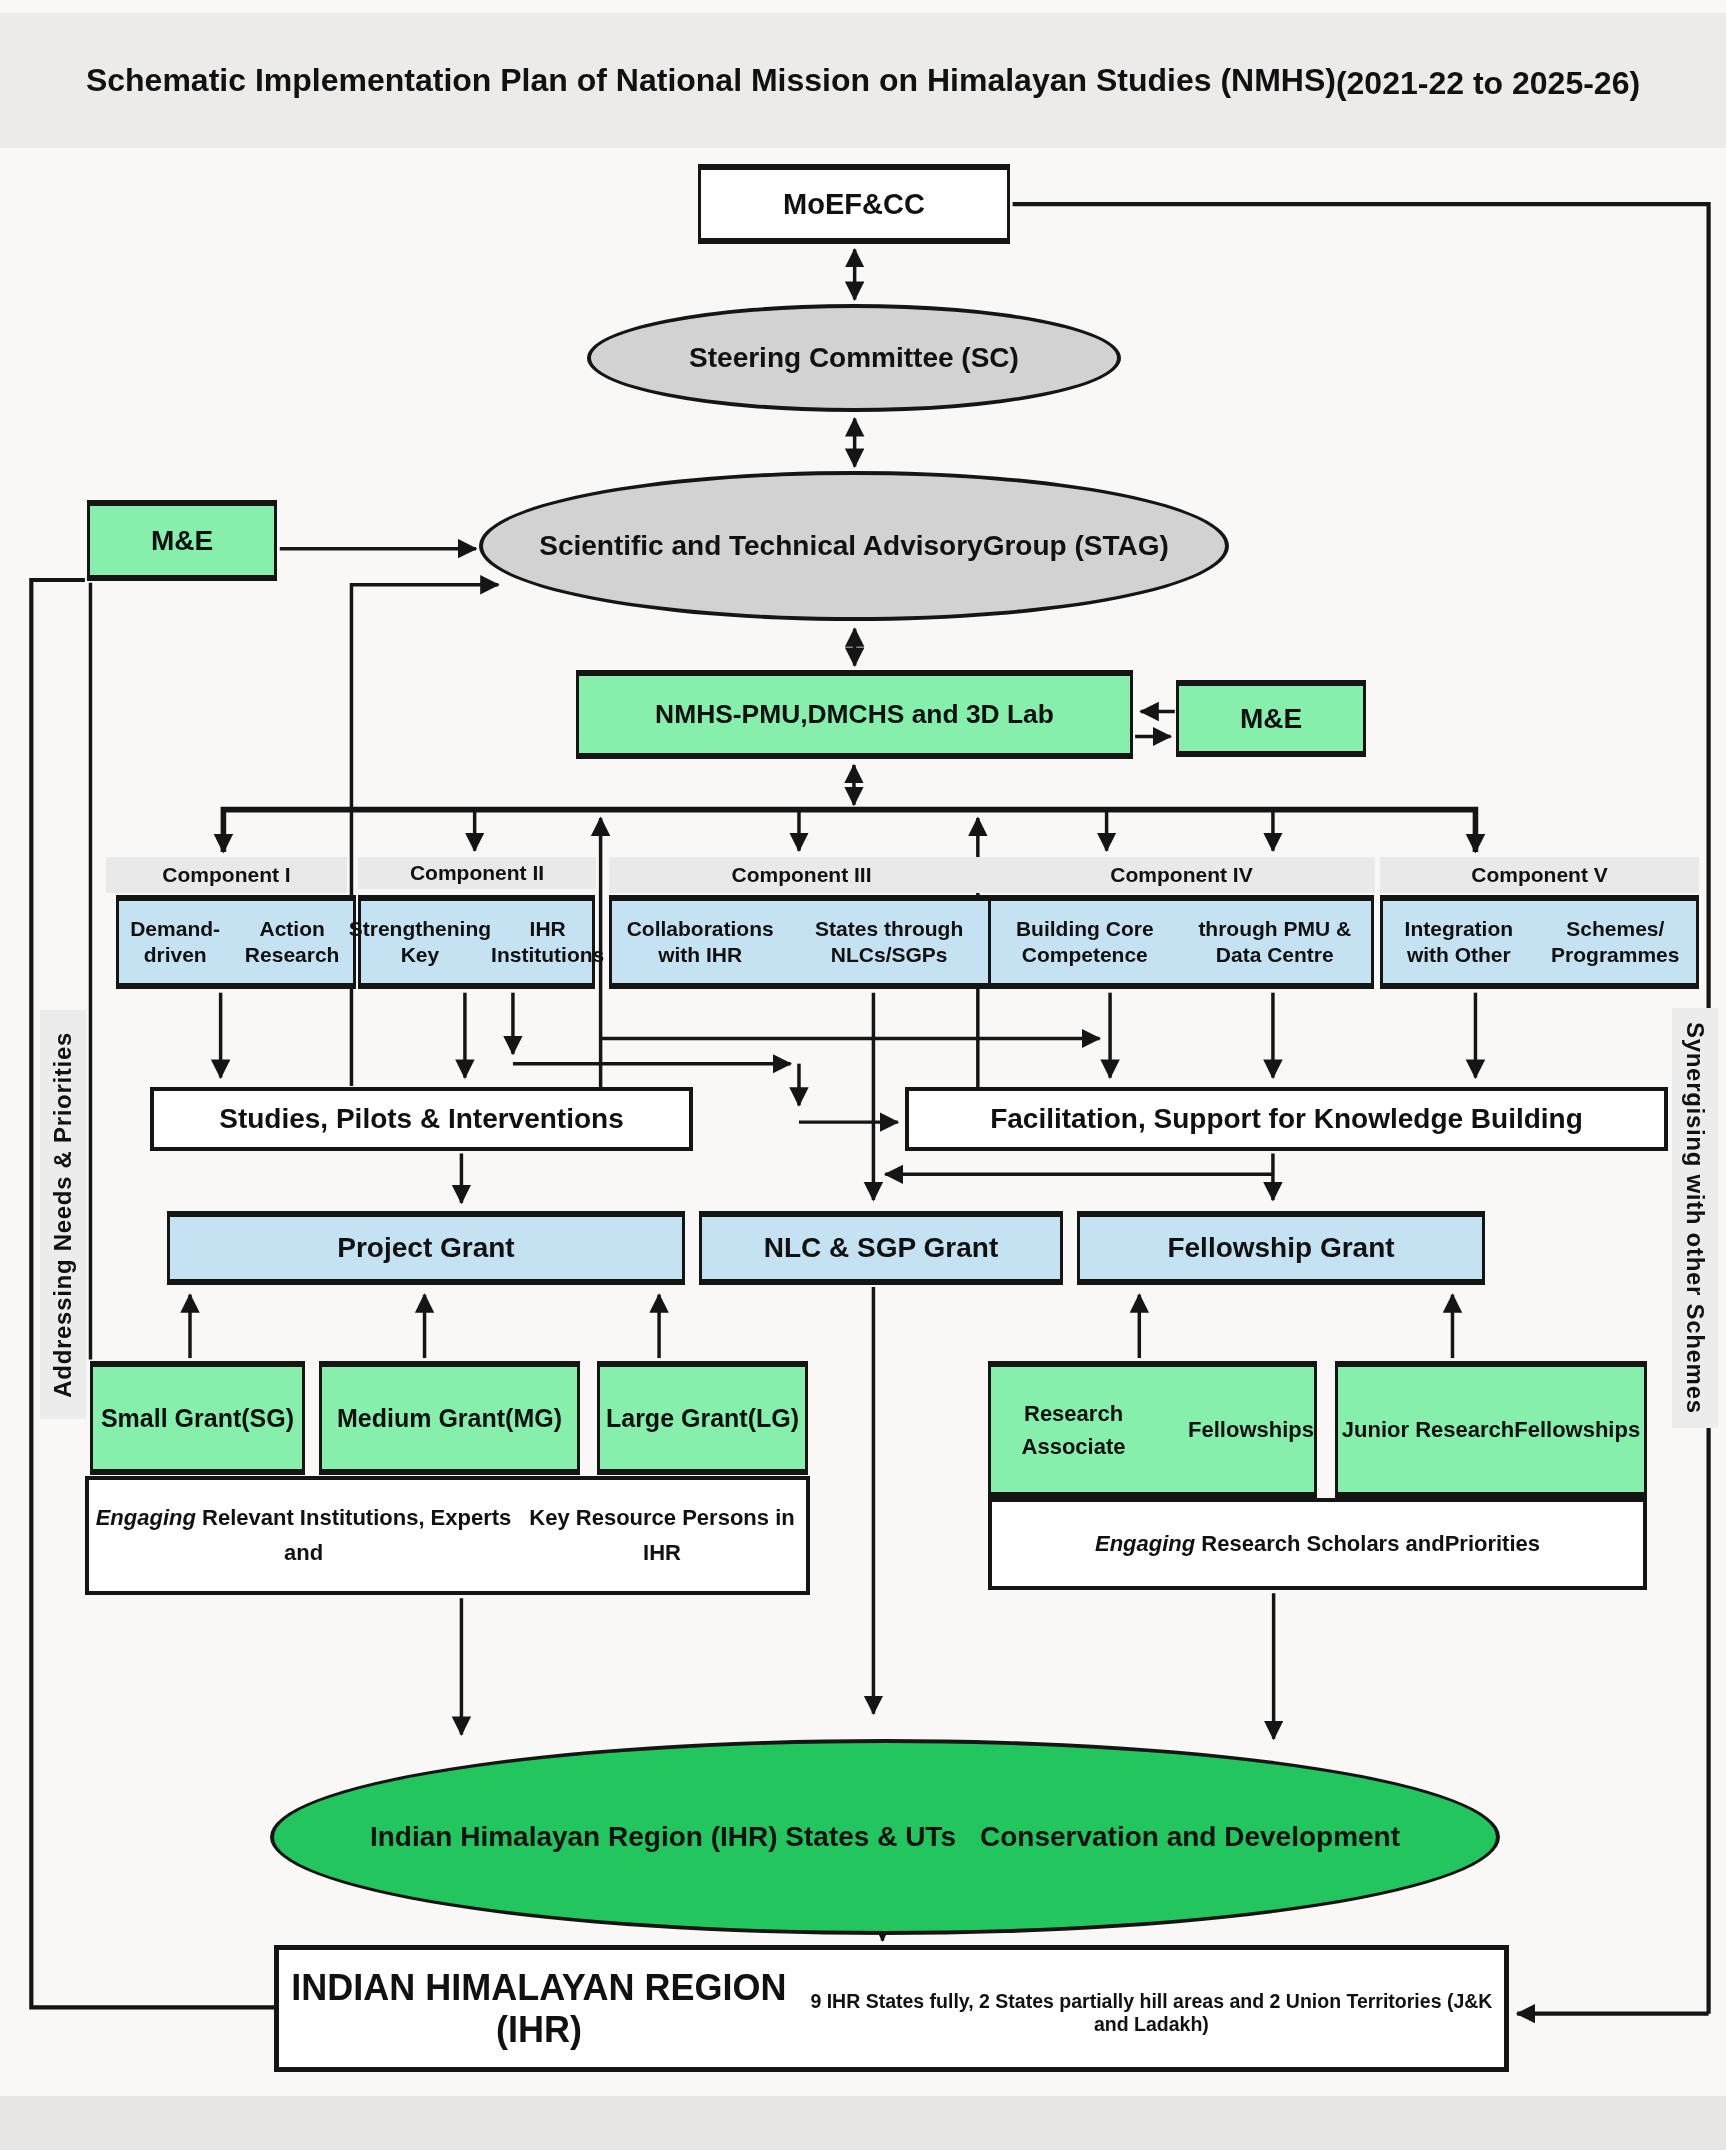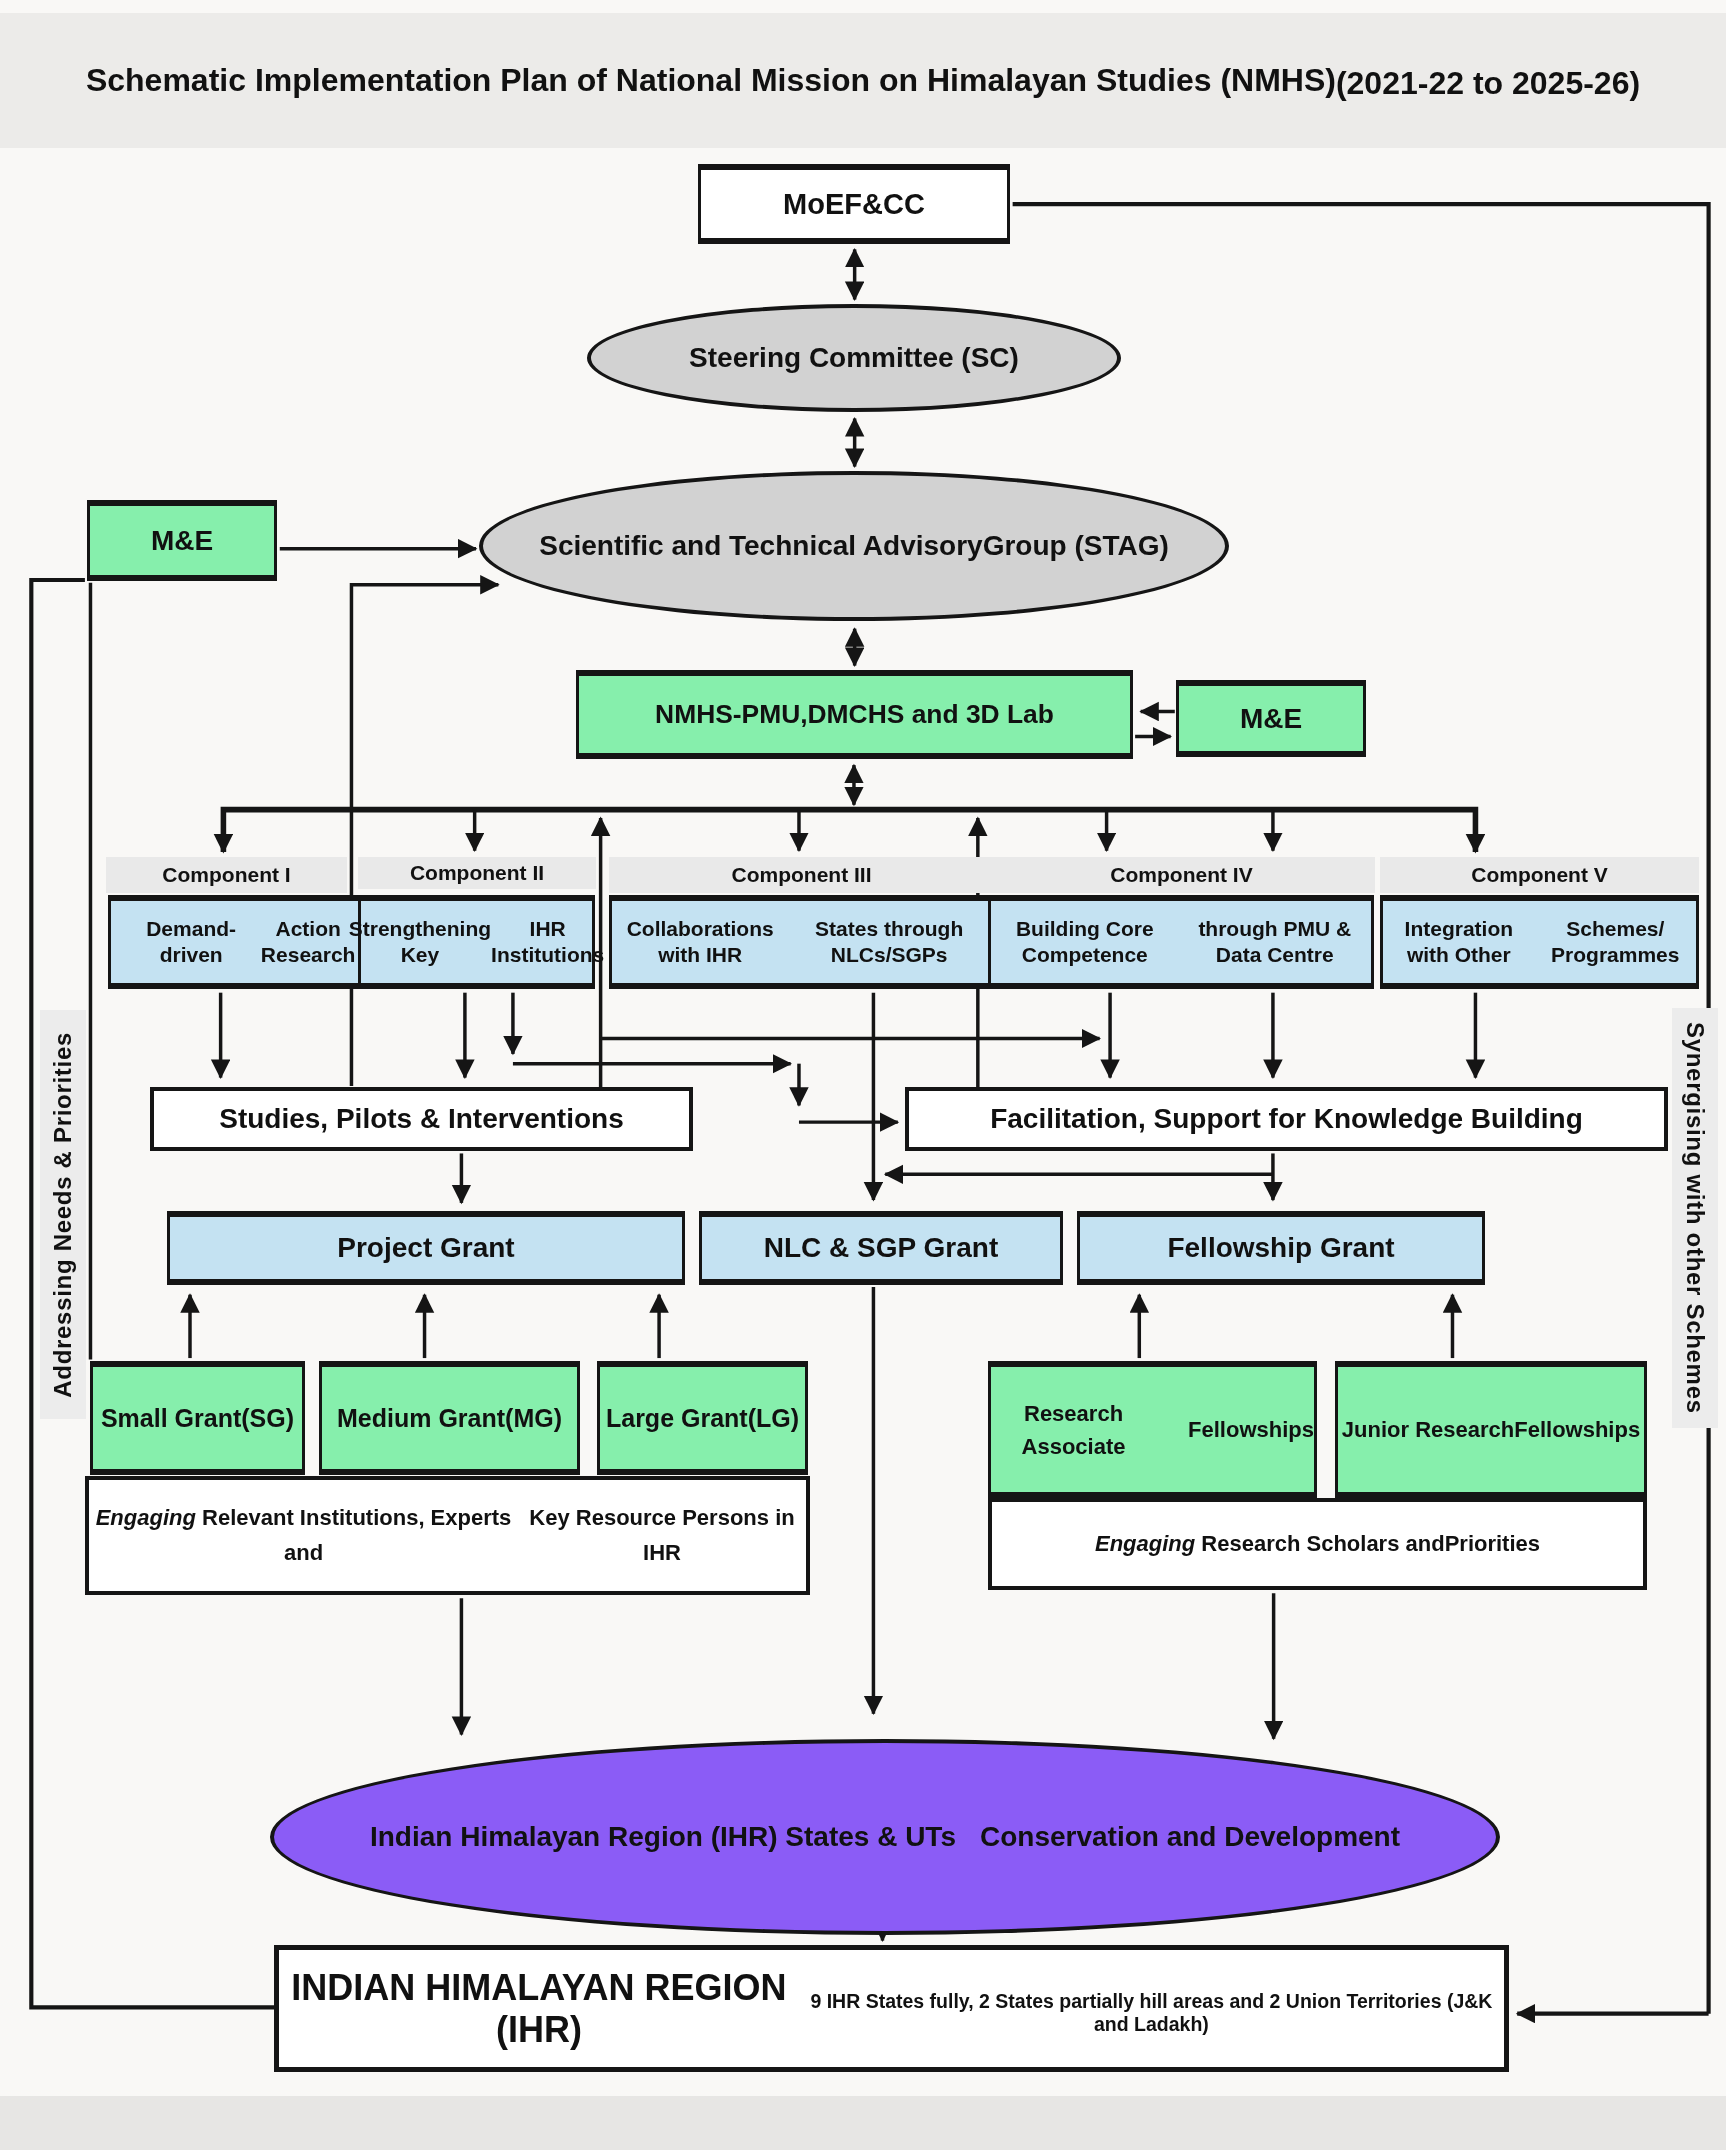--- a/index.html
+++ b/index.html
@@ -12,21 +12,21 @@
   .bottom-band{left:0;top:2096px;width:1726px;height:54px;background:#e7e6e4;}
   .t1{font-size:32px;font-weight:bold;}
   .t2{font-size:32px;font-weight:bold;margin-top:7px;}
   
   .node{background:#ffffff;border-left:3.5px solid #151515;border-right:3.5px solid #151515;
         border-top:6.3px solid #151515;border-bottom:6.3px solid #151515;}
   .gray{background:#86efac;}
   .blue{background:#c4e2f2;}
   .plain{border:4.2px solid #151515;background:#ffffff;}
   .ellipse{border:4.9px solid #151515;border-radius:50%;background:#d2d2d2;}
-  .ellipse.white{background:#8b5cf6;gap:24px;}
+  .ellipse.white{background:#22c55e;gap:24px;}
   .hdr{background:#e9e9e9;font-size:21px;font-weight:bold;}
   .comp-body{font-size:21px;font-weight:bold;line-height:1.25;}
   .side-strip{background:#ececec;font-size:24px;font-weight:bold;letter-spacing:0.7px;}
   .vrl{writing-mode:vertical-rl;}
   .vlr{writing-mode:vertical-rl;transform:rotate(180deg);}
   svg{position:absolute;left:0;top:0;}
   .it{font-style:italic;}
 </style>
 </head>
 <body>
@@ -132,21 +132,21 @@
     <div>DMCHS and 3D Lab</div>
   </div>
 
   <div class="abs ctr node gray" style="left:1176px;top:680px;width:184px;height:65px;font-size:28px;font-weight:bold;">
     <div>M&amp;E</div>
   </div>
 
   <div class="abs ctr hdr" style="left:106px;top:857px;width:241px;height:36px;">
     <div>Component I</div>
   </div>
-  <div class="abs ctr node blue comp-body" style="left:108px;top:895px;width:234px;height:82px;padding-left:24px;">
+  <div class="abs ctr node blue comp-body" style="left:116px;top:895px;width:234px;height:82px;">
     <div>Demand-driven</div>
     <div>Action Research</div>
   </div>
 
   <div class="abs ctr hdr" style="left:358px;top:857px;width:238px;height:32px;">
     <div>Component II</div>
   </div>
   <div class="abs ctr node blue comp-body" style="left:358px;top:895px;width:231px;height:82px;">
     <div>Strengthening Key</div>
     <div>IHR Institutions</div>

